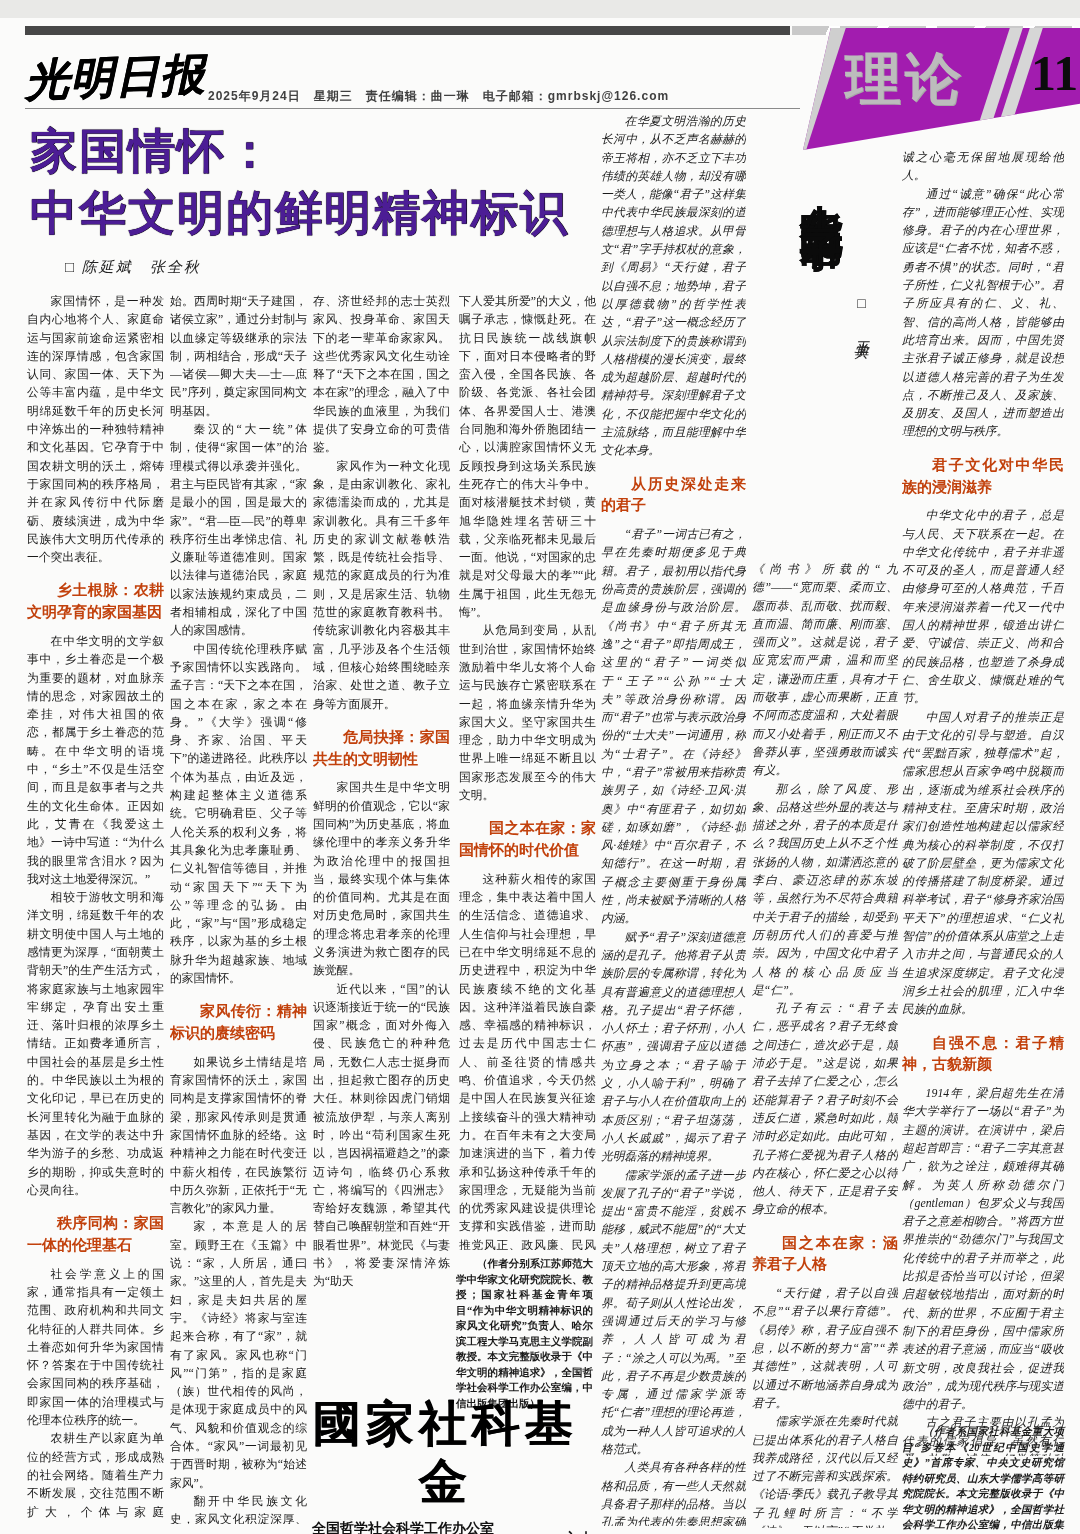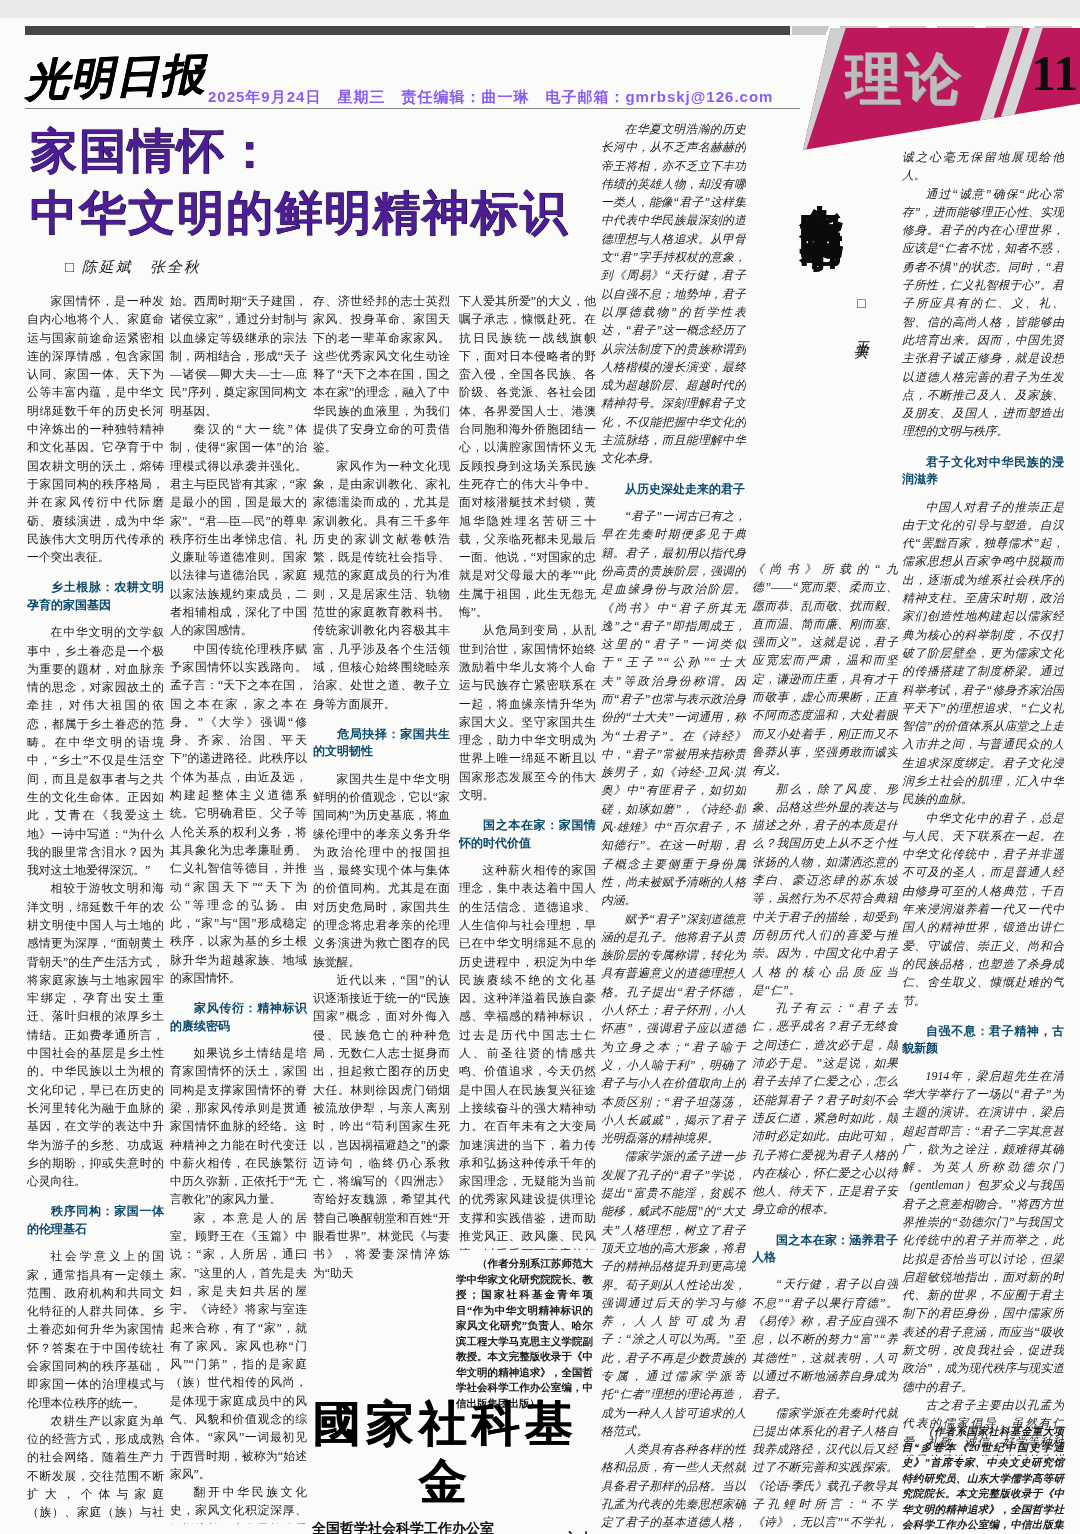--- a/index.html
+++ b/index.html
@@ -9,24 +9,24 @@
   .topband{position:absolute;left:0;top:0;width:1080px;height:18px;background:#e9e9e7;}
   .topbar{position:absolute;left:25px;top:26px;width:765px;height:9px;background:#474747;}
   .deco-strip{position:absolute;left:792px;top:26px;width:282px;height:9px;
       background:repeating-linear-gradient(115deg,#c9c9c9 0 34px,#ffffff 34px 44px);}
   
   .logo{position:absolute;left:25px;top:48px;width:180px;height:60px;
       font-family:"DejaVu Serif",serif;font-style:italic;font-weight:bold;font-size:44px;
       letter-spacing:1px;color:#000;transform:rotate(-2deg);
       text-shadow:0.6px 0 #000,0 0.6px #000;}
   .dateline{position:absolute;left:208px;top:88px;font-family:"Liberation Sans",sans-serif;
-      font-size:15px;font-weight:bold;color:#8b5cf6;letter-spacing:1px;}
+      font-size:12px;font-weight:bold;color:#404040;letter-spacing:1px;}
   .headrule{position:absolute;left:25px;top:108px;width:775px;height:1px;background:#8a8a8a;}
   
-  .section-panel{position:absolute;left:803px;top:28px;width:277px;height:122px;background:#be185d;
+  .section-panel{position:absolute;left:803px;top:28px;width:277px;height:122px;background:#a21caf;
       clip-path:polygon(10% 0,100% 0,100% 62%,0 100%);}
   .panel-slab{position:absolute;left:-18px;top:-6px;width:40px;height:140px;background:#cfcfcf;
       transform:skewX(-18deg);}
   .panel-stripe1{position:absolute;left:186px;top:-6px;width:13px;height:140px;background:#d6d6d6;transform:skewX(-18deg);}
   .panel-stripe2{position:absolute;left:206px;top:-6px;width:13px;height:140px;background:#d6d6d6;transform:skewX(-18deg);}
   .section-label{position:absolute;left:42px;top:14px;font-family:"Liberation Sans",sans-serif;
       font-weight:bold;font-size:56px;color:#bcbcbc;letter-spacing:4px;
       text-shadow:1px 1px 0 #a8a8a8;}
   .page-number{position:absolute;left:228px;top:16px;font-family:"Liberation Serif",serif;
       font-weight:bold;font-size:50px;color:#0c0c0c;}
@@ -36,22 +36,22 @@
       font-size:47px;line-height:62px;letter-spacing:2px;
       text-shadow:0 0 1px #000,0.5px 0 #000;}
   .byline{position:absolute;left:32px;top:258px;font-size:15px;font-style:italic;
       color:#222;letter-spacing:2px;padding-left:33px;}
   
   .col{position:absolute;overflow:hidden;text-align:justify;font-size:11.8px;line-height:18.3px;}
   .col p{margin:0;}
   .blk-p{text-indent:2em;}
   .blk-pc{text-indent:0;}
   .blk-pb{text-indent:2em;font-weight:bold;font-size:10.5px;line-height:15.5px;}
-  h3.blk-h{font-family:"Liberation Sans",sans-serif;font-size:12px;line-height:1.45;
-      font-weight:bold;color:#0c4a6e;margin:13px 0 9px 0;text-indent:2em;font-style:normal;}
+  h3.blk-h{font-family:"Liberation Sans",sans-serif;font-size:15px;line-height:1.45;
+      font-weight:bold;color:#c2410c;margin:13px 0 9px 0;text-indent:2em;font-style:normal;}
   .kai{font-style:italic;}
   
   .fundbox{position:absolute;left:298px;top:1394px;width:294px;height:130px;text-align:center;}
   .fund-title{font-family:"DejaVu Serif",serif;font-weight:bold;font-size:48px;
       letter-spacing:5px;color:#000000;line-height:58px;text-shadow:0.8px 0 #000;}
   .fund-orgs{position:relative;margin-top:8px;width:240px;left:14px;text-align:left;
       font-family:"Liberation Sans",sans-serif;font-weight:bold;font-size:14px;line-height:20px;color:#111;}
   .fund-host{position:absolute;right:-44px;top:10px;font-size:14px;font-weight:bold;letter-spacing:2px;}
   
   .vtitle-block{position:absolute;left:752px;top:162px;width:146px;height:392px;}
@@ -130,42 +130,42 @@
 
       <div class="fund-host">主办</div>
     </div>
   </div>
 
   <div class="vtitle-block">
     <div class="vtitle">中华文化中的君子</div>
     <div class="vauthor">□ 王学典</div>
   </div>
 
-  <div class="col kai" style="left:601px;top:112px;width:145px;height:1414px;margin-top:8px;">
+  <div class="col kai" style="left:601px;top:112px;width:145px;height:1414px;">
       <p class="blk-p">在华夏文明浩瀚的历史长河中，从不乏声名赫赫的帝王将相，亦不乏立下丰功伟绩的英雄人物，却没有哪一类人，能像“君子”这样集中代表中华民族最深刻的道德理想与人格追求。从甲骨文“君”字手持权杖的意象，到《周易》“天行健，君子以自强不息；地势坤，君子以厚德载物”的哲学性表达，“君子”这一概念经历了从宗法制度下的贵族称谓到人格楷模的漫长演变，最终成为超越阶层、超越时代的精神符号。深刻理解君子文化，不仅能把握中华文化的主流脉络，而且能理解中华文化本身。</p>
       <h3 class="blk-h">从历史深处走来的君子</h3>
       <p class="blk-p">“君子”一词古已有之，早在先秦时期便多见于典籍。君子，最初用以指代身份高贵的贵族阶层，强调的是血缘身份与政治阶层。《尚书》中“君子所其无逸”之“君子”即指周成王，这里的“君子”一词类似于“王子”“公孙”“士大夫”等政治身份称谓。因而“君子”也常与表示政治身份的“士大夫”一词通用，称为“士君子”。在《诗经》中，“君子”常被用来指称贵族男子，如《诗经·卫风·淇奥》中“有匪君子，如切如磋，如琢如磨”，《诗经·邶风·雄雉》中“百尔君子，不知德行”。在这一时期，君子概念主要侧重于身份属性，尚未被赋予清晰的人格内涵。</p>
       <p class="blk-p">赋予“君子”深刻道德意涵的是孔子。他将君子从贵族阶层的专属称谓，转化为具有普遍意义的道德理想人格。孔子提出“君子怀德，小人怀土；君子怀刑，小人怀惠”，强调君子应以道德为立身之本；“君子喻于义，小人喻于利”，明确了君子与小人在价值取向上的本质区别；“君子坦荡荡，小人长戚戚”，揭示了君子光明磊落的精神境界。</p>
       <p class="blk-p">儒家学派的孟子进一步发展了孔子的“君子”学说，提出“富贵不能淫，贫贱不能移，威武不能屈”的“大丈夫”人格理想，树立了君子顶天立地的高大形象，将君子的精神品格提升到更高境界。荀子则从人性论出发，强调通过后天的学习与修养，人人皆可成为君子：“涂之人可以为禹。”至此，君子不再是少数贵族的专属，通过儒家学派寄托“仁者”理想的理论再造，成为一种人人皆可追求的人格范式。</p>
       <p class="blk-p">人类具有各种各样的性格和品质，有一些人天然就具备君子那样的品格。当以孔孟为代表的先秦思想家确定了君子的基本道德人格，赋予君子仁、义、礼、智、信的“五常”内涵，便确立起为中华民族共同认同的君子人格标准，塑造了中华文化传统与民族精神。</p>
     </div>
   <div class="col kai" style="left:752px;top:560px;width:146px;height:968px;">
       <p class="blk-pc">《尚书》所载的“九德”——“宽而栗、柔而立、愿而恭、乱而敬、扰而毅、直而温、简而廉、刚而塞、强而义”。这就是说，君子应宽宏而严肃，温和而坚定，谦逊而庄重，具有才干而敬事，虚心而果断，正直不阿而态度温和，大处着眼而又小处着手，刚正而又不鲁莽从事，坚强勇敢而诚实有义。</p>
       <p class="blk-p">那么，除了风度、形象、品格这些外显的表达与描述之外，君子的本质是什么？我国历史上从不乏个性张扬的人物，如潇洒恣意的李白、豪迈恣肆的苏东坡等，虽然行为不尽符合典籍中关于君子的描绘，却受到历朝历代人们的喜爱与推崇。因为，中国文化中君子人格的核心品质应当是“仁”。</p>
       <p class="blk-p">孔子有云：“君子去仁，恶乎成名？君子无终食之间违仁，造次必于是，颠沛必于是。”这是说，如果君子去掉了仁爱之心，怎么还能算君子？君子时刻不会违反仁道，紧急时如此，颠沛时必定如此。由此可知，孔子将仁爱视为君子人格的内在核心，怀仁爱之心以待他人、待天下，正是君子安身立命的根本。</p>
       <h3 class="blk-h">国之本在家：涵养君子人格</h3>
       <p class="blk-p">“天行健，君子以自强不息”“君子以果行育德”。《易传》称，君子应自强不息，以不断的努力“富”“养其德性”，这就表明，人可以通过不断地涵养自身成为君子。</p>
       <p class="blk-p">儒家学派在先秦时代就已提出体系化的君子人格自我养成路径，汉代以后又经过了不断完善和实践探索。《论语·季氏》载孔子教导其子孔鲤时所言：“不学《诗》，无以言”“不学礼，无以立”。这里的“言”与“立”，就是宋代儒家所说的“入小学”阶段的“洒扫、应对、进退之节”。在《大学》经典升格后，“言”与“立”的要求进一步发展为“诚”“正”的规范，《大学》所规定的“诚意”“正心”几乎成为君子修身的必要途径。</p>
     </div>
   <div class="col kai" style="left:902px;top:112px;width:162px;height:1308px;margin-top:36px;">
       <p class="blk-pc">诚之心毫无保留地展现给他人。</p>
       <p class="blk-p">通过“诚意”确保“此心常存”，进而能够理正心性、实现修身。君子的内在心理世界，应该是“仁者不忧，知者不惑，勇者不惧”的状态。同时，“君子所性，仁义礼智根于心”。君子所应具有的仁、义、礼、智、信的高尚人格，皆能够由此培育出来。因而，中国先贤主张君子诚正修身，就是设想以道德人格完善的君子为生发点，不断推己及人、及家族、及朋友、及国人，进而塑造出理想的文明与秩序。</p>
       <h3 class="blk-h">君子文化对中华民族的浸润滋养</h3>
+      <p class="blk-p">中华文化中的君子，总是与人民、天下联系在一起。在中华文化传统中，君子并非遥不可及的圣人，而是普通人经由修身可至的人格典范，千百年来浸润滋养着一代又一代中国人的精神世界，锻造出讲仁爱、守诚信、崇正义、尚和合的民族品格，也塑造了杀身成仁、舍生取义、慷慨赴难的气节。</p>
       <p class="blk-p">中国人对君子的推崇正是由于文化的引导与塑造。自汉代“罢黜百家，独尊儒术”起，儒家思想从百家争鸣中脱颖而出，逐渐成为维系社会秩序的精神支柱。至唐宋时期，政治家们创造性地构建起以儒家经典为核心的科举制度，不仅打破了阶层壁垒，更为儒家文化的传播搭建了制度桥梁。通过科举考试，君子“修身齐家治国平天下”的理想追求、“仁义礼智信”的价值体系从庙堂之上走入市井之间，与普通民众的人生追求深度绑定。君子文化浸润乡土社会的肌理，汇入中华民族的血脉。</p>
-      <p class="blk-p">中华文化中的君子，总是与人民、天下联系在一起。在中华文化传统中，君子并非遥不可及的圣人，而是普通人经由修身可至的人格典范，千百年来浸润滋养着一代又一代中国人的精神世界，锻造出讲仁爱、守诚信、崇正义、尚和合的民族品格，也塑造了杀身成仁、舍生取义、慷慨赴难的气节。</p>
       <h3 class="blk-h">自强不息：君子精神，古貌新颜</h3>
       <p class="blk-p">1914年，梁启超先生在清华大学举行了一场以“君子”为主题的演讲。在演讲中，梁启超起首即言：“君子二字其意甚广，欲为之诠注，颇难得其确解。为英人所称劲德尔门（gentleman）包罗众义与我国君子之意差相吻合。”将西方世界推崇的“劲德尔门”与我国文化传统中的君子并而举之，此比拟是否恰当可以讨论，但梁启超敏锐地指出，面对新的时代、新的世界，不应囿于君主制下的君臣身份，国中儒家所表述的君子意涵，而应当“吸收新文明，改良我社会，促进我政治”，成为现代秩序与现实道德中的君子。</p>
       <p class="blk-p">古之君子主要由以孔孟为代表的儒家倡导，虽然有仁爱、礼敬、诚信、好学等种种优异的品性，代表当时的先进文化，但毕竟是古代社会的文化现象，自有其时代局限。那么，新时代的君子是什么样的？其实，君子之风至今未息，当代君子仍然活跃于社会的每一个角落。水稻专家袁隆平先生古稀之龄生活俭朴，仍亲自下试验田、深入科研一线，保障了我国的粮食安全，一改千百年来吃饱难的问题，当称一声君子。今天，每个人都平等地享有成为君子的机会，使中华民族成为真正的君子国度。</p>
     </div>
   <div class="col kai" style="left:902px;top:1424px;width:162px;height:110px;overflow:visible;">
       <p class="blk-pb">（作者系国家社科基金重大项目“多卷本《20世纪中国史学通史》”首席专家、中央文史研究馆特约研究员、山东大学儒学高等研究院院长。本文完整版收录于《中华文明的精神追求》，全国哲学社会科学工作办公室编，中信出版集团出版）</p>
     </div>
 
 </div>
 

